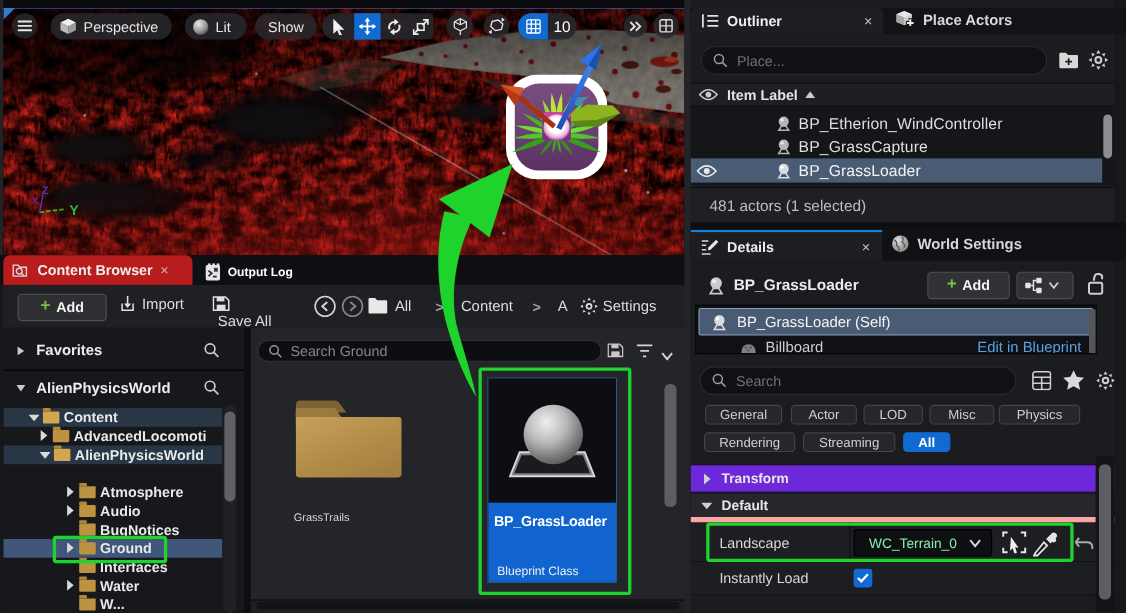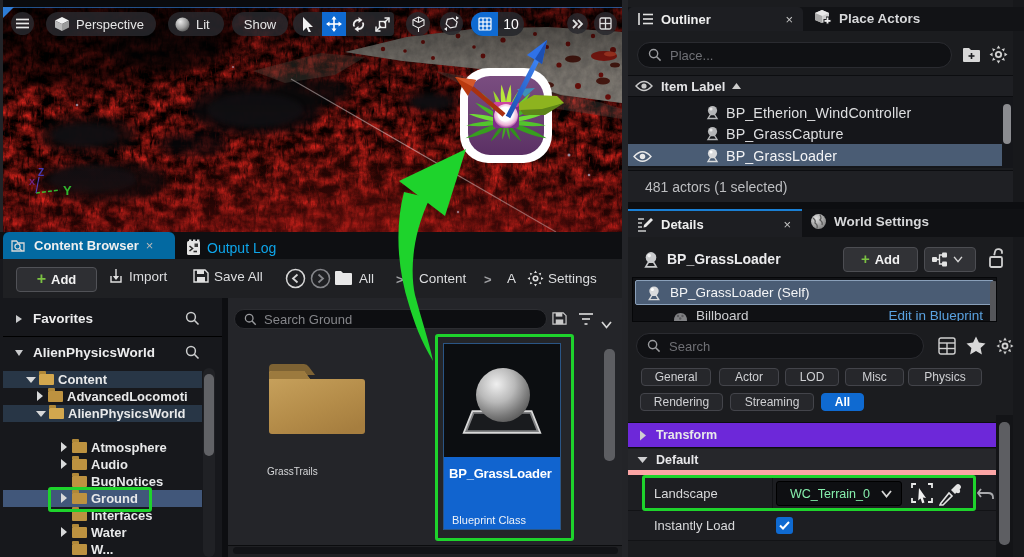--- a/index.html
+++ b/index.html
@@ -335,60 +335,60 @@
 
     <line x1="78" y1="87" x2="107" y2="30" stroke="url(#bluearr)" stroke-width="5"></line>
     <polygon points="117,10 112,34 97,25" fill="#2f72e8"></polygon>
     <polygon points="117,10 112,34 105,29" fill="#1d4fb0"></polygon>
   </svg>
 </div>
 
 <div class="abs" style="left:0;top:232px;width:622px;height:325px;background:#17181c;"></div>
 
 <div class="abs" style="left:0;top:232px;width:622px;height:27px;background:#0e0f12;"></div>
-<div class="abs" style="left:3px;top:232px;width:172px;height:27px;background:#0369a1;border-radius:6px 6px 0 0;display:flex;align-items:center;">
+<div class="abs" style="left:3px;top:232px;width:172px;height:27px;background:#b91c1c;border-radius:6px 6px 0 0;display:flex;align-items:center;">
   <svg width="17" height="15" viewBox="0 0 17 15" style="margin-left:8px;">
       <g fill="none" stroke="#d8d8d8" stroke-width="1.3">
         <path d="M1,3 L1,13 L13,13 L13,5 L7,5 L5.5,3 Z"></path>
         <circle cx="6.5" cy="8.5" r="2.6"></circle>
         <line x1="8.5" y1="10.5" x2="11" y2="13"></line>
       </g>
     </svg>
   <span style="margin-left:6px;font-size:13px;font-weight:bold;color:#efefef;">Content Browser</span>
   <span style="margin-left:7px;color:#b9b9b9;font-size:13px;">×</span>
 </div>
 <div class="abs" style="left:186px;top:236px;width:110px;height:23px;display:flex;align-items:center;">
   <svg width="15" height="17" viewBox="0 0 15 17">
       <rect x="1" y="2" width="13" height="14" rx="1.5" fill="#e4e4e4"></rect>
       <rect x="3" y="0.5" width="2.4" height="3" fill="#e4e4e4"></rect>
       <rect x="7" y="0.5" width="2.4" height="3" fill="#e4e4e4"></rect>
       <rect x="11" y="0.5" width="2.4" height="3" fill="#e4e4e4"></rect>
       <path d="M3.5,7 L6.5,9.5 L3.5,12" fill="none" stroke="#2a2a2a" stroke-width="1.6"></path>
       <line x1="7.5" y1="12.5" x2="11" y2="12.5" stroke="#2a2a2a" stroke-width="1.6"></line>
       <rect x="8.5" y="4.5" width="3.5" height="3.5" fill="#3a3a3a"></rect>
     </svg>
-  <span style="margin-left:6px;font-size:14px;font-weight:normal;color:#0ea5e9;">Output Log</span>
+  <span style="margin-left:6px;font-size:11px;font-weight:bold;color:#ffffff;">Output Log</span>
 </div>
 
 <div class="abs" style="left:3px;top:259px;width:619px;height:39px;background:#1f2023;"></div>
 <div class="abs" style="left:16px;top:267px;width:81px;height:25px;background:#2e2f33;border:1px solid #515257;border-radius:4px;display:flex;align-items:center;justify-content:center;">
   <span style="color:#7bc142;font-size:16px;font-weight:bold;margin-right:5px;margin-top:-2px;">+</span>
   <span style="color:#f2f2f2;font-size:13px;font-weight:bold;">Add</span>
 </div>
 <div class="abs" style="left:108px;top:268px;display:flex;align-items:center;">
   <svg width="16" height="16" viewBox="0 0 16 16">
       <g stroke="#e0e0e0" stroke-width="1.4" fill="none">
         <path d="M3,8 L3,14 L13,14 L13,8"></path>
         <line x1="8" y1="1" x2="8" y2="9"></line>
       </g>
       <polygon points="8,12 4.8,8 11.2,8" fill="#e0e0e0"></polygon>
     </svg>
   <span class="txt" style="margin-left:5px;font-size:13.5px;">Import</span>
 </div>
-<div class="abs" style="left:193px;top:268px;display:flex;align-items:flex-end;">
+<div class="abs" style="left:193px;top:268px;display:flex;align-items:flex-start;flex-direction:column;">
   <svg width="16" height="16" viewBox="0 0 16 16">
       <path d="M1,2 L12,2 L15,5 L15,14 L1,14 Z" fill="none" stroke="#e0e0e0" stroke-width="1.4"></path>
       <rect x="4" y="2" width="7" height="4" fill="#e0e0e0"></rect>
       <rect x="4" y="9" width="8" height="5" fill="#e0e0e0"></rect>
     </svg>
   <span class="txt" style="margin-left:5px;font-size:13.5px;">Save All</span>
 </div>
 <div class="abs" style="left:285px;top:268px;">
   <svg width="21" height="21" viewBox="0 0 21 21">
       <circle cx="10.5" cy="10.5" r="9" fill="none" stroke="#d5d5d5" stroke-width="1.5"></circle>

